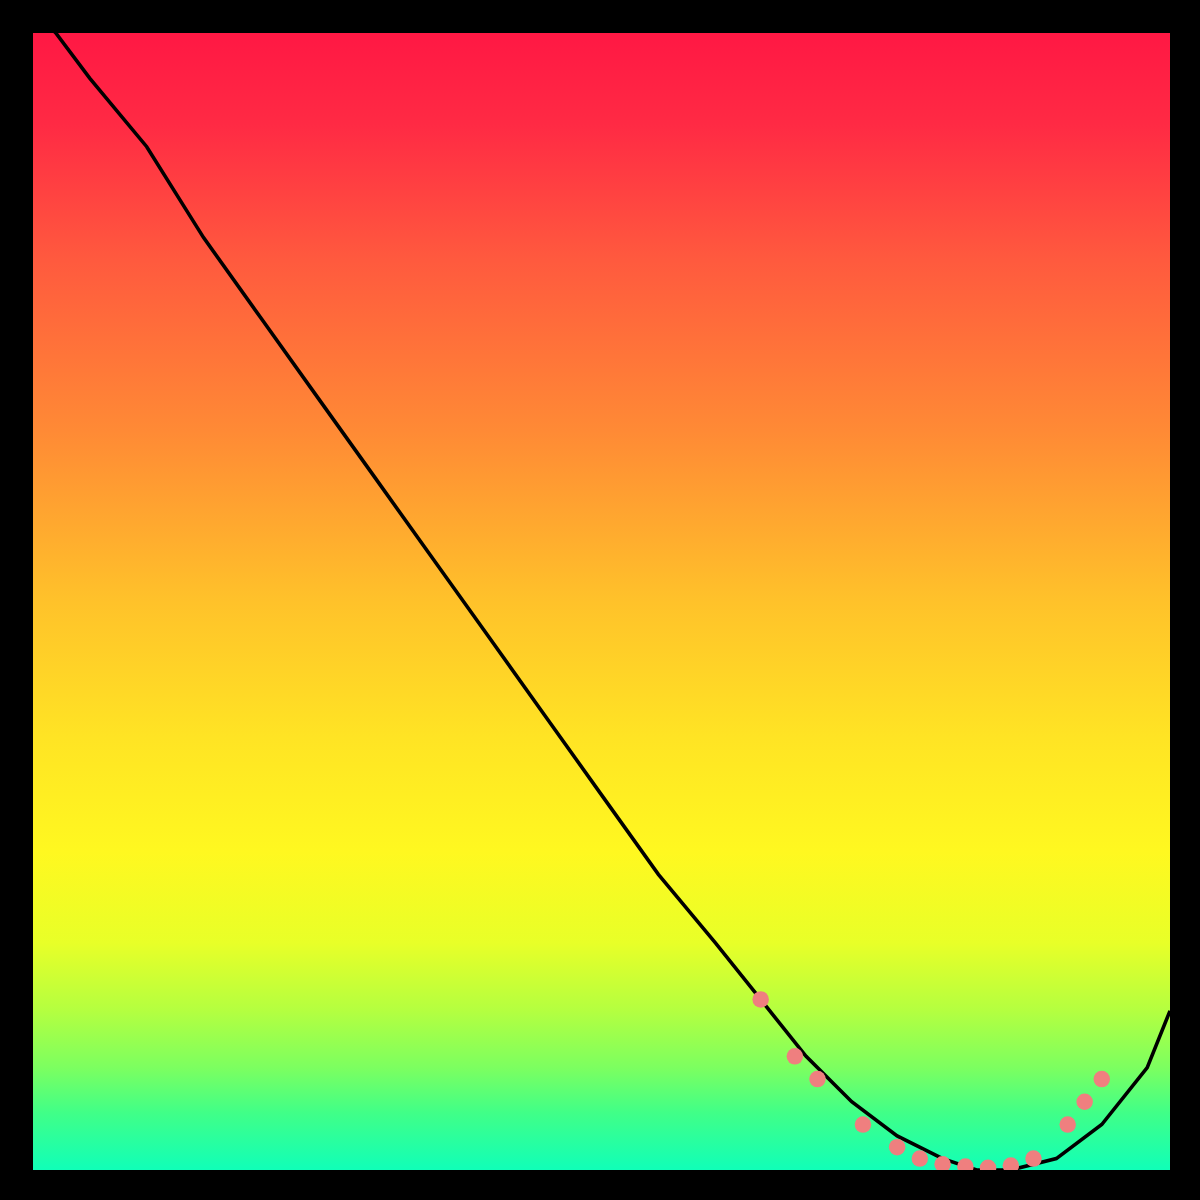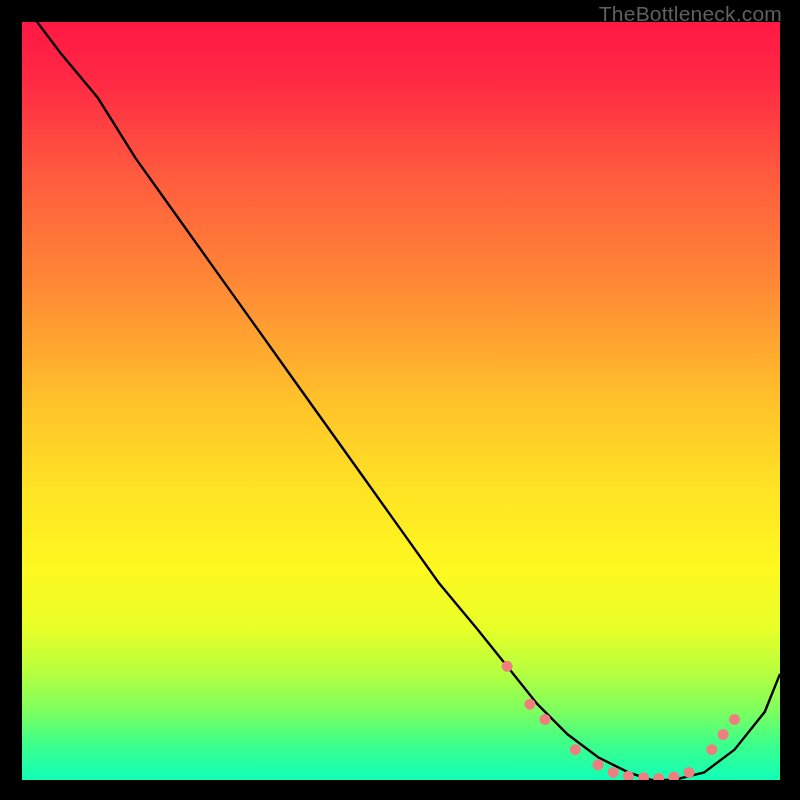--- a/index.html
+++ b/index.html
@@ -74,14 +74,13 @@
           <circle cx="636.7" cy="756.5" r="5.5" fill="#ef7f7f"></circle>
           <circle cx="651.9" cy="755.0" r="5.5" fill="#ef7f7f"></circle>
           <circle cx="667.0" cy="750.4" r="5.5" fill="#ef7f7f"></circle>
           <circle cx="689.8" cy="727.7" r="5.5" fill="#ef7f7f"></circle>
           <circle cx="701.1" cy="712.5" r="5.5" fill="#ef7f7f"></circle>
           <circle cx="712.5" cy="697.4" r="5.5" fill="#ef7f7f"></circle>
         </g>
     </svg>
   </div>
 
-  <div class="watermark">TheBottleneck.com</div>
 </div>
 
 </body></html>

